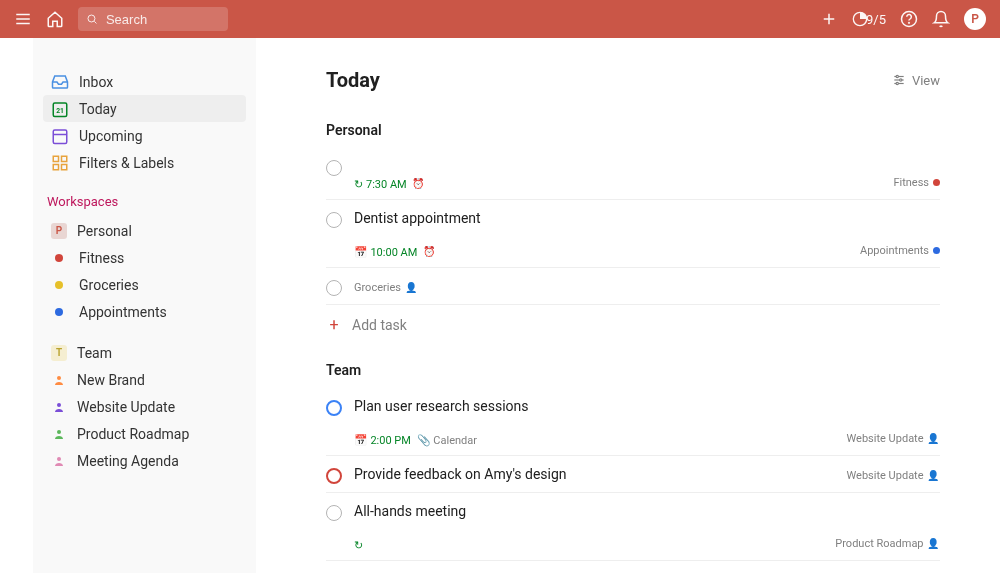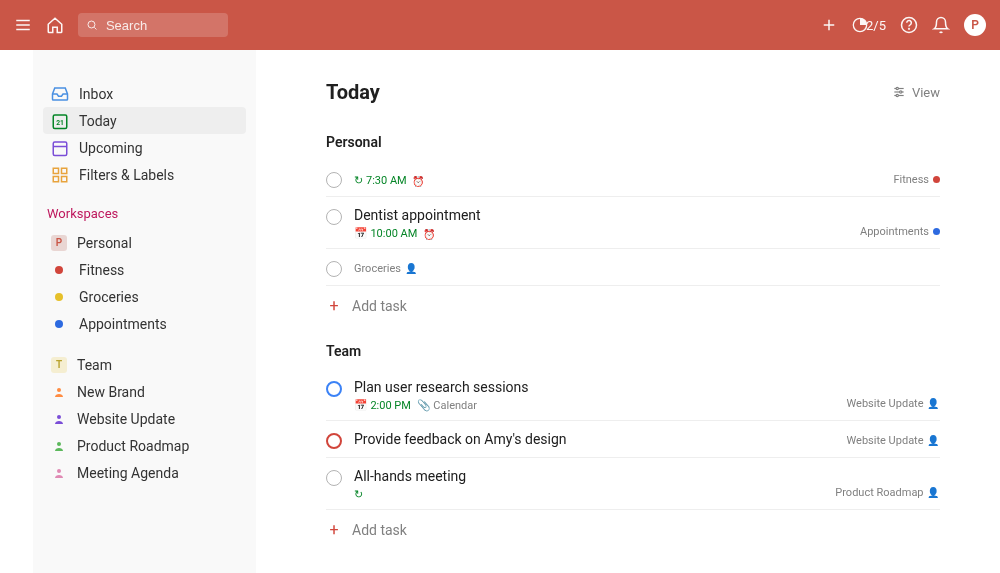--- a/index.html
+++ b/index.html
@@ -6,21 +6,21 @@
 body {
   font-family: -apple-system, BlinkMacSystemFont, "Segoe UI", Roboto, Helvetica, Arial, sans-serif;
   font-size: 14px;
   color: #202020;
   background: #fff;
   width: 1000px;
   height: 573px;
   overflow: hidden;
 }
 #top-bar {
-  height: 50px;
+  height: 38px;
   background: #ca5647;
   display: flex;
   align-items: center;
   padding: 0 14px;
 }
 #top-bar .left  { display: flex; align-items: center; gap: 14px; }
 #top-bar .right { display: flex; align-items: center; gap: 14px; margin-left: auto; }
 #top-bar .icon  { color: #fff; opacity: .95; }
 .search-box {
   display: flex;
@@ -136,23 +136,23 @@
   border-radius: 50%;
   margin-top: 2px;
   flex-shrink: 0;
 }
 .task-checkbox.blue { border-color: #3b82f6; border-width:2px; }
 .task-checkbox.red  { border-color: #d1453b; border-width:2px; }
 .task-body { flex: 1; }
 .task-title { font-size: 14px; color: #202020; }
 .task-meta {
   display: flex;
-  align-items: flex-end;
+  align-items: flex-start;
   gap: 6px;
-  margin-top: 4px;
+  margin-top: 20px;
   font-size: 11px;
   color: #808080;
 }
 .task-meta .time { color: #058527; display:flex; align-items:center; gap:4px; }
 .task-label {
   font-size: 11px;
   color: #808080;
   display: flex;
   align-items: center;
   gap: 4px;
@@ -202,21 +202,21 @@
       <svg width="18" height="18" viewBox="0 0 24 24" fill="none" stroke="currentColor" stroke-width="2">
           <line x1="12" y1="5" x2="12" y2="19"></line>
           <line x1="5" y1="12" x2="19" y2="12"></line>
         </svg>
     </span>
     <span class="icon" style="display:flex;align-items:center;gap:4px;">
       <svg width="16" height="16" viewBox="0 0 24 24">
           <circle cx="12" cy="12" r="10" fill="none" stroke="#fff" stroke-width="2"></circle>
           <path d="M12 2 A10 10 0 0 1 22 12 L12 12 Z" fill="#fff"></path>
         </svg>
-      <span class="completed">2/5</span>
+      <span class="completed">9/5</span>
     </span>
     <span class="icon">
       <svg width="18" height="18" viewBox="0 0 24 24" fill="none" stroke="currentColor" stroke-width="2">
           <circle cx="12" cy="12" r="10"></circle>
           <path d="M9.1 9a3 3 0 1 1 5.8 1c0 2-3 2-3 4"></path>
           <circle cx="12" cy="17" r="0.5" fill="currentColor"></circle>
         </svg>
     </span>
     <span class="icon">
       <svg width="18" height="18" viewBox="0 0 24 24" fill="none" stroke="currentColor" stroke-width="2">

